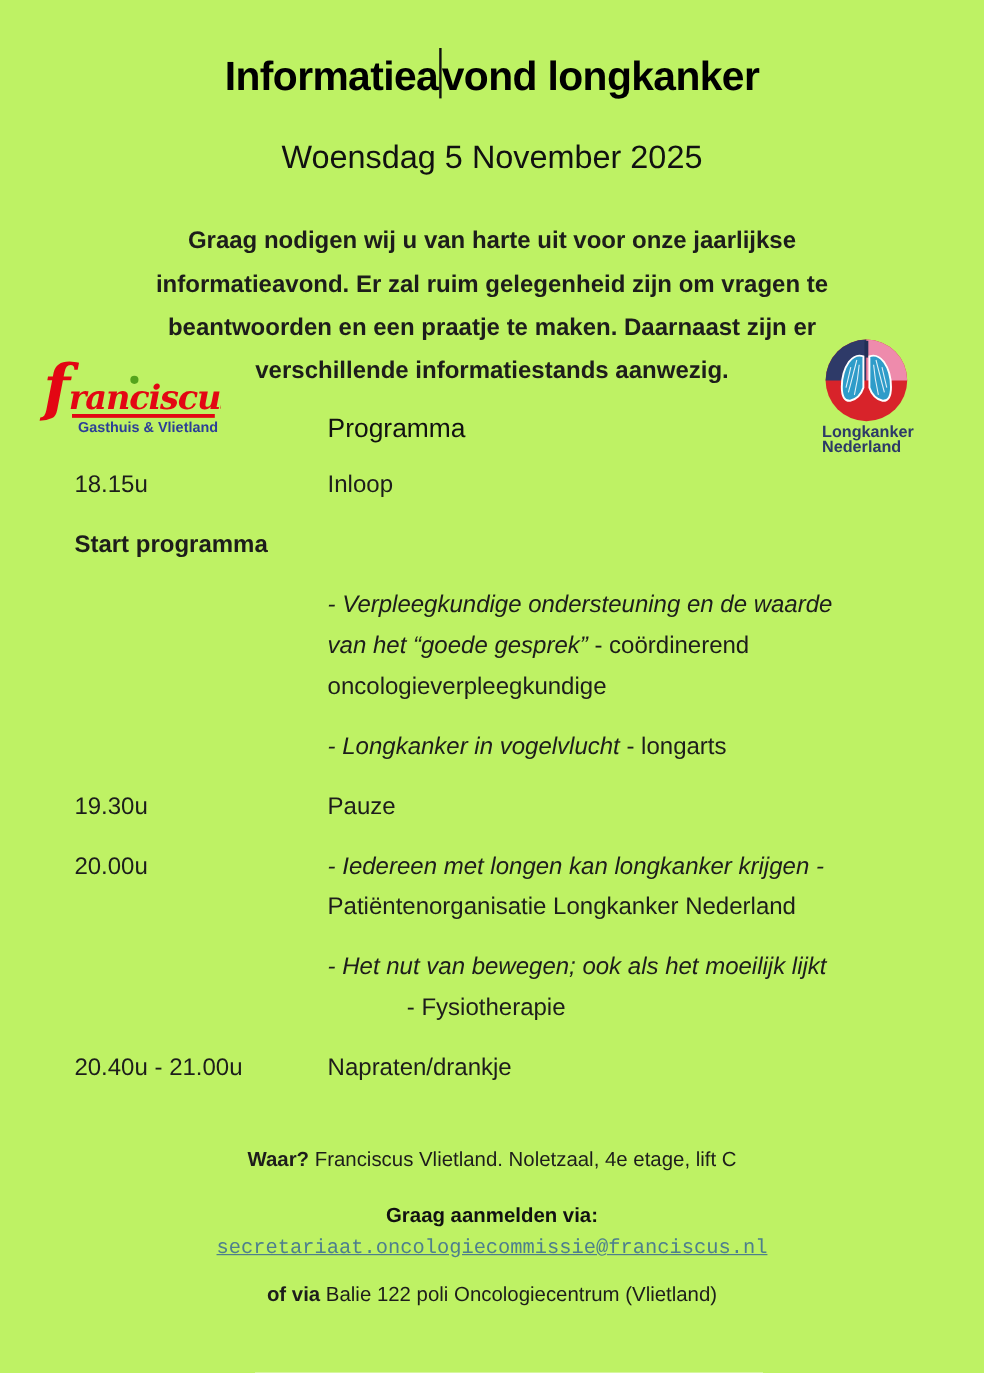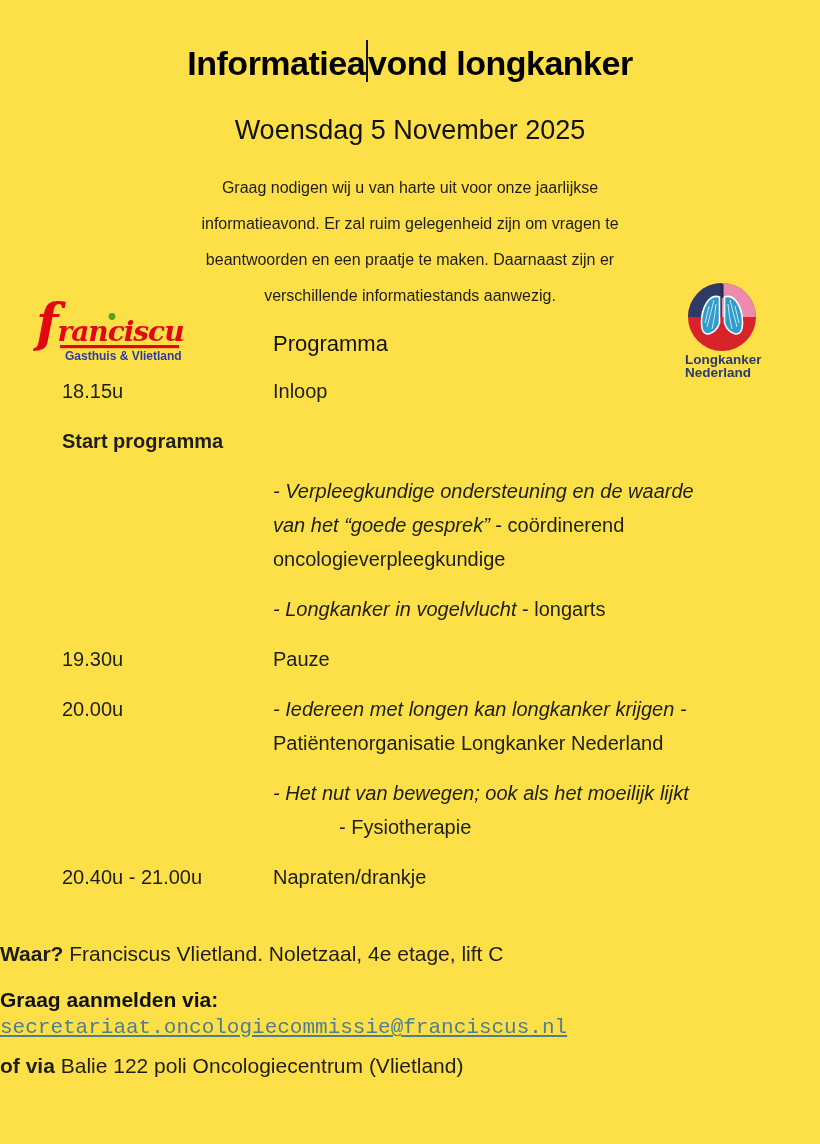--- a/index.html
+++ b/index.html
@@ -1,41 +1,42 @@
 <!DOCTYPE html>
 <html lang="nl"><head>
 <meta charset="utf-8">
 <style>
   html,body{margin:0;padding:0;background:#ffffff;}
   .page{
     position:relative;
     width:820px;height:1144px;
-    background:#fde047;
+    background:#bef264;
     font-family:"Liberation Sans",sans-serif;
     color:#1d1d1b;
     overflow:hidden;
   }
   .title{
     margin:0;padding-top:40px;
     text-align:center;
     font-size:34px;line-height:42px;font-weight:700;color:#000000;
     letter-spacing:-0.5px;
   }
   .caret{
     display:inline-block;width:2px;height:42px;background:#111111;
     vertical-align:-7px;margin:0 0 0 1px;
   }
   .subtitle{
     margin:30px 0 0 0;text-align:center;
     font-size:27px;line-height:32px;font-weight:400;color:#111111;
   }
   .intro{
-    margin:24px auto 0 auto;max-width:640px;
-    text-align:center;font-size:16px;line-height:36px;
+    margin:36px auto 0 auto;max-width:640px;
+    text-align:center;font-size:20px;line-height:36px;
     white-space:pre-line;
+    font-weight:bold;
   }
   
   .logo-franciscus{position:absolute;left:32px;top:300px;}
   .logo-longkanker{position:absolute;left:682px;top:280px;}
   .fr-name{font-family:"DejaVu Serif",serif;font-style:italic;font-weight:bold;
            fill:#e30613;font-size:28px;letter-spacing:-1px;}
   .fr-f{font-size:52px;}
   .fr-sub{font-family:"Liberation Sans",sans-serif;font-weight:bold;font-size:12px;fill:#2b3e97;}
   .fr-line{fill:#e30613;}
   .fr-dot{fill:#55a41c;}
@@ -54,21 +55,21 @@
   .program-row{
     display:grid;grid-template-columns:211px 1fr;
     margin-top:16px;font-size:20px;
   }
   .time{line-height:34px;}
   .desc-line{margin:0;line-height:34px;}
   .desc-line.indent{padding-left:66px;}
   .b{font-weight:700;}
   .i{font-style:italic;}
   
-  .footer{margin-top:46px;text-align:left;font-size:21px;}
+  .footer{margin-top:46px;text-align:center;font-size:17px;}
   .footer-line{margin:0;line-height:28px;}
   .footer-signup{margin-top:18px;font-weight:700;color:#111111;}
   .footer-email{margin-top:0;font-family:Liberation Mono, monospace;}
   .email-link{text-decoration:underline;cursor:pointer;}
   .footer-alt{margin-top:10px;}
 </style>
 </head>
 <body>
 
 <div class="page">

